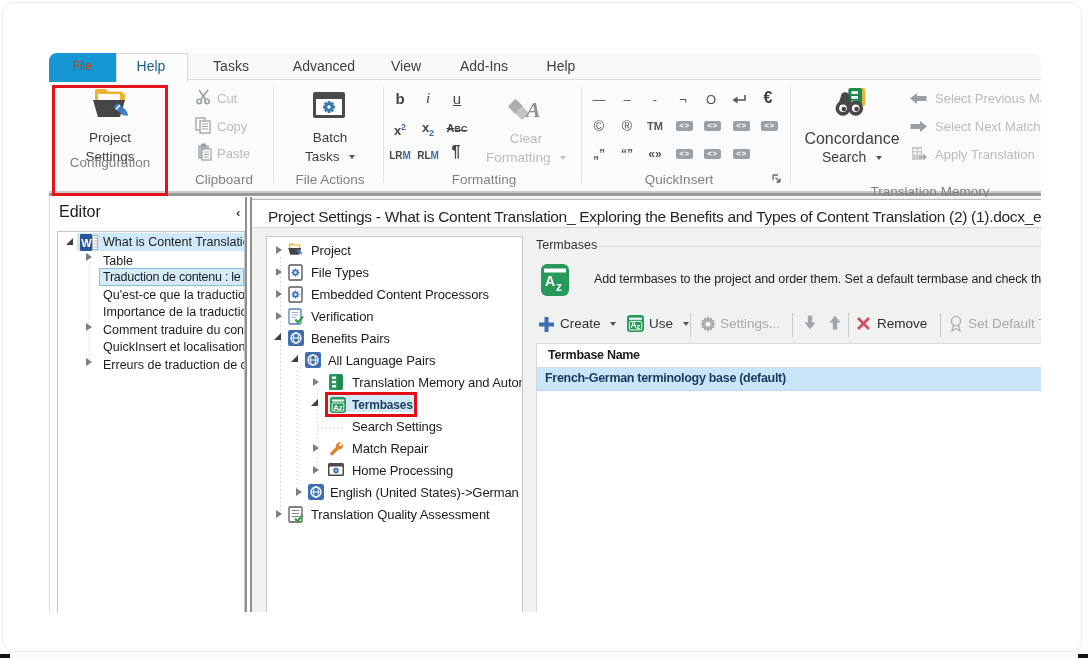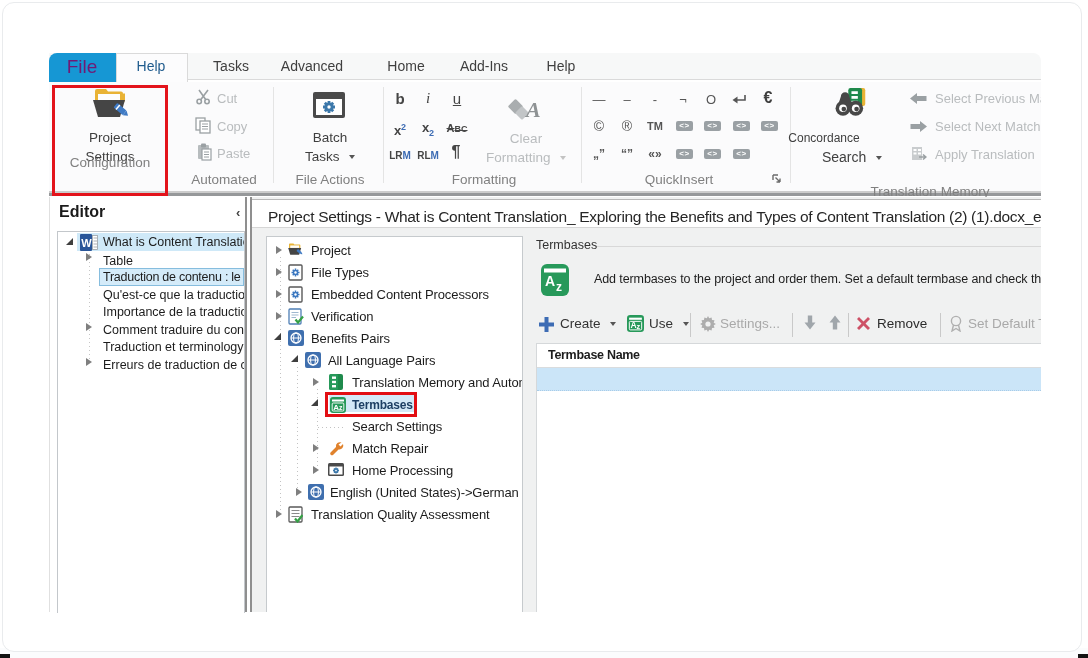--- a/index.html
+++ b/index.html
@@ -25,25 +25,25 @@
 
 <div class="a" style="left:0;top:648px;width:1088px;height:10px;background:#fbfcfd"></div>
 <div class="a" style="left:0;top:654px;width:10px;height:4px;background:#131313"></div>
 <div class="a" style="left:1078px;top:654px;width:10px;height:4px;background:#131313"></div>
 
 <div class="a" style="left:2px;top:2px;width:1080px;height:650px;box-sizing:border-box;background:#fff;border:1px solid #e9ebed;border-radius:12px"></div>
 
 <div class="a" style="left:49px;top:53px;width:992px;height:26px;background:#f7f8f8;border-bottom:1px solid #dadada;border-radius:0 8px 0 0"></div>
 <div class="a" style="left:116px;top:53px;width:72px;height:29px;background:#fcfcfd;border:1px solid #dadada;border-bottom:none;box-sizing:border-box"></div>
 <div class="a" style="left:49px;top:53px;width:67px;height:29px;background:#1697d4;border-radius:8px 0 0 0"></div>
-<div class="t cx" style="left:82px;top:59px;color:#701a75;font-size:19px">File</div>
+<div class="t cx" style="left:82px;top:59px;color:#c2410c;font-size:12px">File</div>
 <div class="t cx" style="left:151px;top:59px;color:#1f5b8d;font-size:14px">Help</div>
 <div class="t cx" style="left:231px;top:59px;font-size:14px">Tasks</div>
-<div class="t cx" style="left:312px;top:59px;font-size:14px">Advanced</div>
-<div class="t cx" style="left:406px;top:59px;font-size:14px">Home</div>
+<div class="t cx" style="left:324px;top:59px;font-size:14px">Advanced</div>
+<div class="t cx" style="left:406px;top:59px;font-size:14px">View</div>
 <div class="t cx" style="left:484px;top:59px;font-size:14px">Add-Ins</div>
 <div class="t cx" style="left:561px;top:59px;font-size:14px">Help</div>
 
 <div class="a" style="left:49px;top:82px;width:992px;height:109px;background:#fbfbfc"></div>
 <div class="a" style="left:49px;top:191px;width:992px;height:2px;background:#cccccc"></div>
 <div class="a" style="left:49px;top:193px;width:992px;height:3px;background:#96989a"></div>
 
 <div class="vsep" style="left:273px"></div>
 <div class="vsep" style="left:383px"></div>
 <div class="vsep" style="left:581px"></div>
@@ -77,21 +77,21 @@
 </svg>
 <svg class="a" style="left:197px;top:143px" width="16" height="18" viewBox="0 0 16 18">
   <rect x="1" y="2" width="11" height="14" rx="1" fill="#b7bcbe"></rect>
   <rect x="4" y="0.5" width="5" height="4" rx="1" fill="#9aa0a3"></rect>
   <rect x="5" y="6" width="9" height="11" fill="#fff" stroke="#9aa0a3" stroke-width="1.2"></rect>
   <path d="M7 9 H12 M7 11.5 H12 M7 14 H12" stroke="#9aa0a3" stroke-width="1"></path>
 </svg>
 <div class="t gray" style="left:217px;top:91px">Cut</div>
 <div class="t gray" style="left:217px;top:119px">Copy</div>
 <div class="t gray" style="left:217px;top:146px">Paste</div>
-<div class="t cx lbl" style="left:224px;top:172px">Automated</div>
+<div class="t cx lbl" style="left:224px;top:172px">Clipboard</div>
 
 <svg class="a" style="left:313px;top:92px" width="32" height="26" viewBox="0 0 32 26">
   <rect x="0" y="0" width="32" height="26" rx="2" fill="#4a4a4a"></rect>
   <rect x="3" y="7" width="26" height="16" fill="#fff"></rect>
   <g stroke="#3c78aa" stroke-width="2.8">
       <path d="M16 9 V21 M10 15 H22 M11.8 10.8 L20.2 19.2 M20.2 10.8 L11.8 19.2"></path>
     </g>
   <circle cx="16" cy="15" r="4.6" fill="#3c78aa"></circle>
     <circle cx="16" cy="15" r="1.7" fill="#fff"></circle>
 </svg>
@@ -154,21 +154,21 @@
     <rect x="16" y="13" width="6" height="2.6" fill="#fff"></rect>
   <path d="M6 9 a4 4 0 0 1 8 0 l2 6 h-12 z" fill="#474747"></path>
   <circle cx="8" cy="20" r="7" fill="#474747"></circle>
     <circle cx="20" cy="20" r="7" fill="#474747"></circle>
   <rect x="8" y="14" width="12" height="8" fill="#474747"></rect>
   <circle cx="8" cy="20" r="3.6" fill="#fff"></circle>
     <circle cx="20" cy="20" r="3.6" fill="#fff"></circle>
   <circle cx="8.8" cy="20.8" r="2.2" fill="#474747"></circle>
     <circle cx="20.8" cy="20.8" r="2.2" fill="#474747"></circle>
 </svg>
-<div class="t cx" style="left:824px;top:131px;font-size:12px">Concordance</div>
+<div class="t cx" style="left:852px;top:131px;font-size:16px">Concordance</div>
 <div class="t cx" style="left:852px;top:150px;font-size:14px">Search&nbsp;&nbsp;<span class="dd"></span></div>
 <div class="t cx lbl" style="left:930px;top:184px">Translation Memory</div>
 <svg class="a" style="left:910px;top:93px" width="17" height="11" viewBox="0 0 17 11">
     <path d="M7 0 L7 3 H16.5 V8 H7 V11 L0 5.5 Z" fill="#9aa0a3"></path>
   </svg>
 <svg class="a" style="left:910px;top:121px" width="17" height="11" viewBox="0 0 17 11">
     <path d="M10 0 L10 3 H0.5 V8 H10 V11 L17 5.5 Z" fill="#9aa0a3"></path>
   </svg>
 <div class="t gray" style="left:935px;top:91px">Select Previous Match</div>
 <div class="t gray" style="left:935px;top:119px">Select Next Match</div>
@@ -176,21 +176,21 @@
 <svg class="a" style="left:911px;top:146px" width="16" height="16" viewBox="0 0 16 16">
   <rect x="1" y="1" width="10" height="13" fill="#c9ccce"></rect>
   <rect x="2.5" y="3" width="3" height="2" fill="#fff"></rect>
     <rect x="7" y="3" width="3" height="2" fill="#fff"></rect>
   <rect x="2.5" y="6.5" width="3" height="2" fill="#fff"></rect>
     <rect x="7" y="6.5" width="3" height="2" fill="#fff"></rect>
   <path d="M8 11 H14 M12 8.5 L14.8 11 L12 13.5" stroke="#9aa0a3" stroke-width="1.6" fill="none"></path>
 </svg>
 
 <div class="a" style="left:49px;top:197px;width:196px;height:415px;background:#fff;border-left:1px solid #e0e0e0"></div>
-<div class="t" style="left:59px;top:204px;font-size:16px;font-weight:bold;color:#1b1b1b">Editor</div>
+<div class="t" style="left:59px;top:204px;font-size:16px;font-weight:normal;color:#1b1b1b">Editor</div>
 <div class="t" style="left:236px;top:205px;font-size:13px;color:#444;font-weight:bold">‹</div>
 <div class="a" style="left:57px;top:231px;width:188px;height:382px;background:#fff;border:1px solid #c3c7cb;border-bottom:none;box-sizing:border-box"></div>
 
 <div class="a" style="left:58px;top:232px;width:186px;height:380px;overflow:hidden">
   <div class="a" style="left:31px;top:18px;width:1px;height:112px;background:repeating-linear-gradient(180deg,#c6c6c6 0 1px,transparent 1px 4px)"></div>
   <div class="a" style="left:19px;top:1px;width:167px;height:18px;background:#cfe9f8"></div>
   <div class="tri-e" style="left:8px;top:6px"></div>
   <svg class="a" style="left:22px;top:2px" width="18" height="17" viewBox="0 0 18 17">
     <rect x="12.5" y="1.5" width="5" height="14" fill="#fff" stroke="#9aa0a3" stroke-width="0.8"></rect>
     <path d="M13.5 4 H17 M13.5 7 H17 M13.5 10 H17 M13.5 13 H17" stroke="#9aa0a3" stroke-width="0.8"></path>
@@ -199,21 +199,21 @@
   </svg>
   <div class="et" style="left:45px;top:3px">What is Content Translation_ Expl</div>
   <div class="tri-r" style="left:28px;top:21px"></div>
   <div class="et" style="left:45px;top:22px">Table</div>
   <div class="a" style="left:41px;top:36px;width:145px;height:18px;background:#d4ebf9;border:1px solid #86bdde;box-sizing:border-box"></div>
   <div class="et" style="left:45px;top:38px;letter-spacing:-0.25px">Traduction de contenu : le</div>
   <div class="et" style="left:45px;top:55.5px">Qu'est-ce que la traduction</div>
   <div class="et" style="left:45px;top:73px">Importance de la traduction</div>
   <div class="tri-r" style="left:28px;top:91px"></div>
   <div class="et" style="left:45px;top:90.5px">Comment traduire du contenu</div>
-  <div class="et" style="left:45px;top:108px">Traduction et terminology</div>
+  <div class="et" style="left:45px;top:108px">QuickInsert et localisation</div>
   <div class="tri-r" style="left:28px;top:126px"></div>
   <div class="et" style="left:45px;top:125.5px">Erreurs de traduction de co</div>
 </div>
 
 <div class="a" style="left:245px;top:197px;width:7px;height:415px;background:#fff;border-left:2px solid #8f8f8f;border-right:2px solid #8f8f8f;box-sizing:border-box"></div>
 
 <div class="a" style="left:252px;top:197px;width:789px;height:415px;background:#f0f1f1;overflow:hidden">
   <div class="a" style="left:0;top:2px;width:789px;height:29px;background:#fff;border-top:1px solid #b9b9b9;border-bottom:1px solid #d6d6d6;box-sizing:border-box"></div>
   <div class="t" style="left:16px;top:11px;font-size:15.5px;letter-spacing:-0.3px;color:#262626;line-height:18px">Project Settings - What is Content Translation_ Exploring the Benefits and Types of Content Translation (2) (1).docx_en</div>
 
@@ -377,15 +377,16 @@
   <svg class="a" style="left:697px;top:118px" width="14" height="17" viewBox="0 0 14 17" fill="none" stroke="#b0b0b0">
     <circle cx="7" cy="6" r="4.6" stroke-width="1.4"></circle>
     <path d="M4.5 10 L3 16 L7 13.5 L11 16 L9.5 10" stroke-width="1.4"></path>
   </svg>
   <div class="t" style="left:716px;top:119px;font-size:13.5px;color:#a9a9a9">Set Default Termbase</div>
 
   <div class="a" style="left:284px;top:146px;width:510px;height:270px;background:#fff;border:1px solid #d5d8da;border-bottom:none"></div>
   <div class="a" style="left:285px;top:147px;width:508px;height:23px;background:#fff;border-bottom:1px solid #d9dcde"></div>
   <div class="t" style="left:296px;top:151px;font-size:12.5px;letter-spacing:-0.3px;color:#1c1c1c;font-weight:bold">Termbase Name</div>
   <div class="a" style="left:285px;top:171px;width:508px;height:22px;background:#cbe5f8;border-bottom:1px dotted #a9cce8"></div>
+  <div class="t" style="left:293px;top:174px;font-size:12.5px;letter-spacing:-0.3px;color:#163a5f;font-weight:bold">French-German terminology base (default)</div>
 </div>
 
 <div class="a" style="left:1041px;top:44px;width:39px;height:572px;background:#fff"></div>
 
 </body></html>

